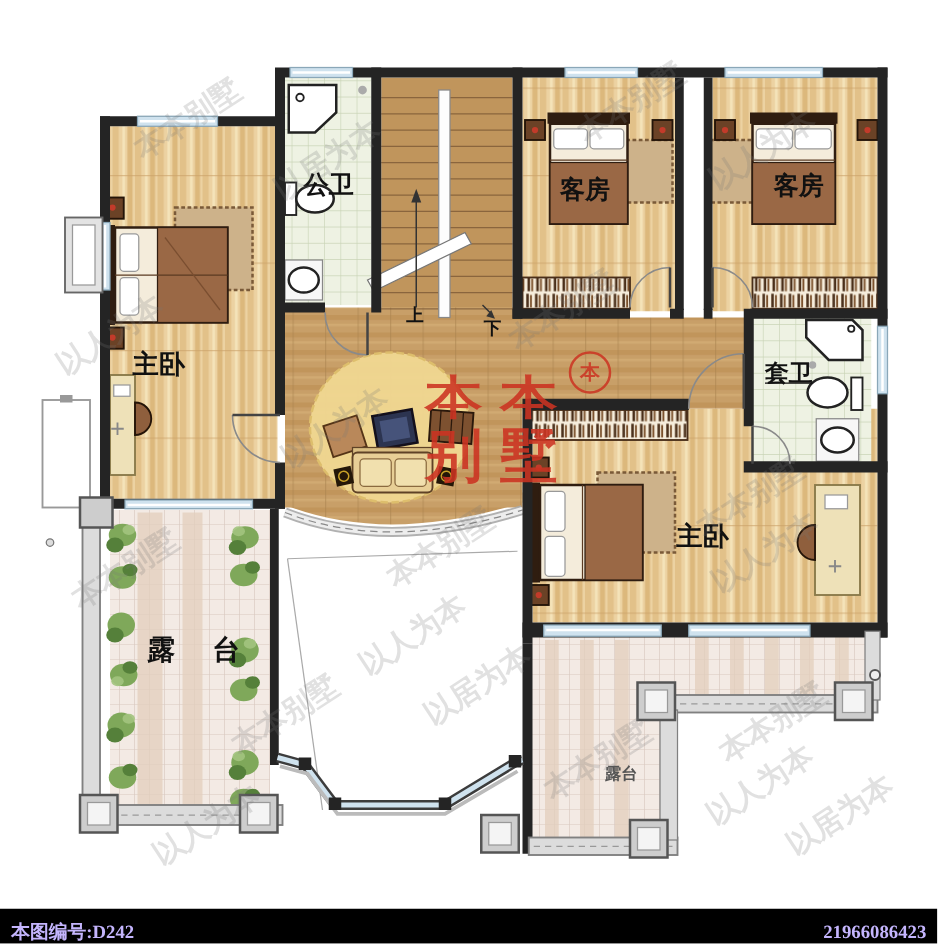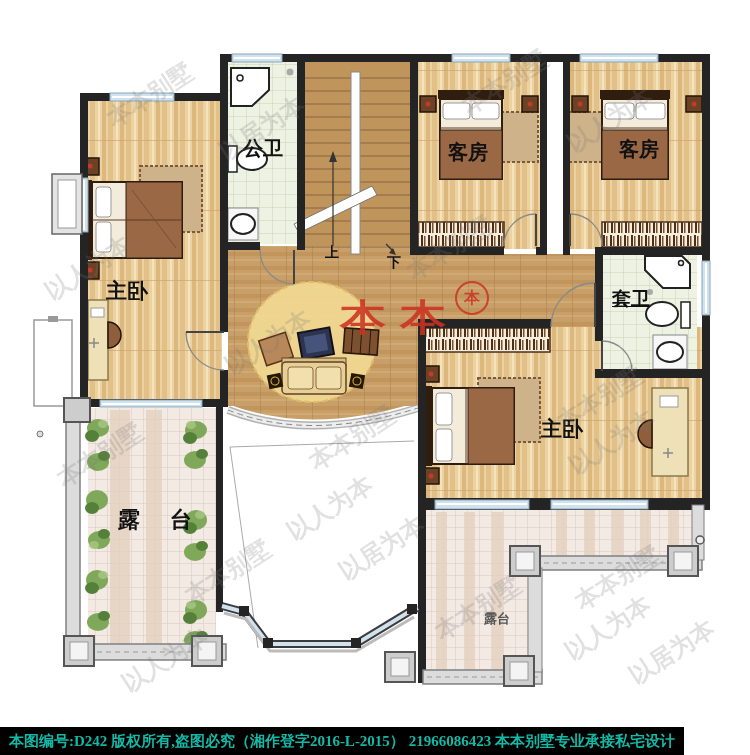--- a/index.html
+++ b/index.html
@@ -11,22 +11,22 @@
   .wm{position:absolute;transform:translate(-50%,-50%) rotate(-33deg);
       font-size:24px;font-weight:bold;color:rgba(120,120,120,0.22);
       white-space:nowrap;pointer-events:none;}
   #redlogo{position:absolute;left:340px;top:300px;color:#cc3322;opacity:.88;
            font-weight:bold;line-height:1;pointer-events:none;text-align:left;}
   #redlogo .r1{font-size:46px;letter-spacing:14px;transform:scaleY(.80);transform-origin:top left;}
   #redlogo .r2{font-size:46px;letter-spacing:14px;margin-top:-4px;}
   #seal{position:absolute;left:455px;top:281px;width:30px;height:30px;border:2.5px solid #cc3322;
         border-radius:50%;opacity:.85;display:flex;align-items:center;justify-content:center;
         color:#cc3322;font-size:16px;font-weight:bold;pointer-events:none;}
-  #footer{position:absolute;left:0;bottom:0;width:684px;height:28px;background:#000;color:#14b8a6;
-          display:flex;align-items:center;justify-content:space-between;box-sizing:border-box;
+  #footer{position:absolute;left:0;bottom:0;width:750px;height:28px;background:#000;color:#c4b5fd;
+          display:flex;align-items:flex-end;justify-content:space-between;box-sizing:border-box;
           padding:0 9px;font-size:15px;font-weight:600;white-space:nowrap;}
 </style>
 </head>
 <body>
 
 <div id="stage">
 
 <svg id="plansvg" width="750" height="700" viewBox="0 0 750 700">
   <defs>
     <pattern id="woodV" width="18" height="70" patternUnits="userSpaceOnUse">
@@ -410,25 +410,24 @@
 <span class="wm" style="left:352px;top:438px;">本本别墅</span>
 <span class="wm" style="left:330px;top:508px;">以人为本</span>
 <span class="wm" style="left:382px;top:548px;">以居为本</span>
 <span class="wm" style="left:618px;top:578px;">本本别墅</span>
 <span class="wm" style="left:608px;top:628px;">以人为本</span>
 <span class="wm" style="left:672px;top:652px;">以居为本</span>
 <span class="wm" style="left:478px;top:608px;">本本别墅</span>
 
 <div id="redlogo">
   <div class="r1">本本</div>
+  <div class="r2">别墅</div>
 </div>
 <div id="seal">
   <span>本</span>
 </div>
 
 <div id="footer">
   <span>本图编号:D242</span>
-  <span>版权所有,盗图必究（湘作登字2016-L-2015）</span>
   <span>21966086423</span>
-  <span>本本别墅专业承接私宅设计</span>
 </div>
 
 </div>
 
 </body></html>

